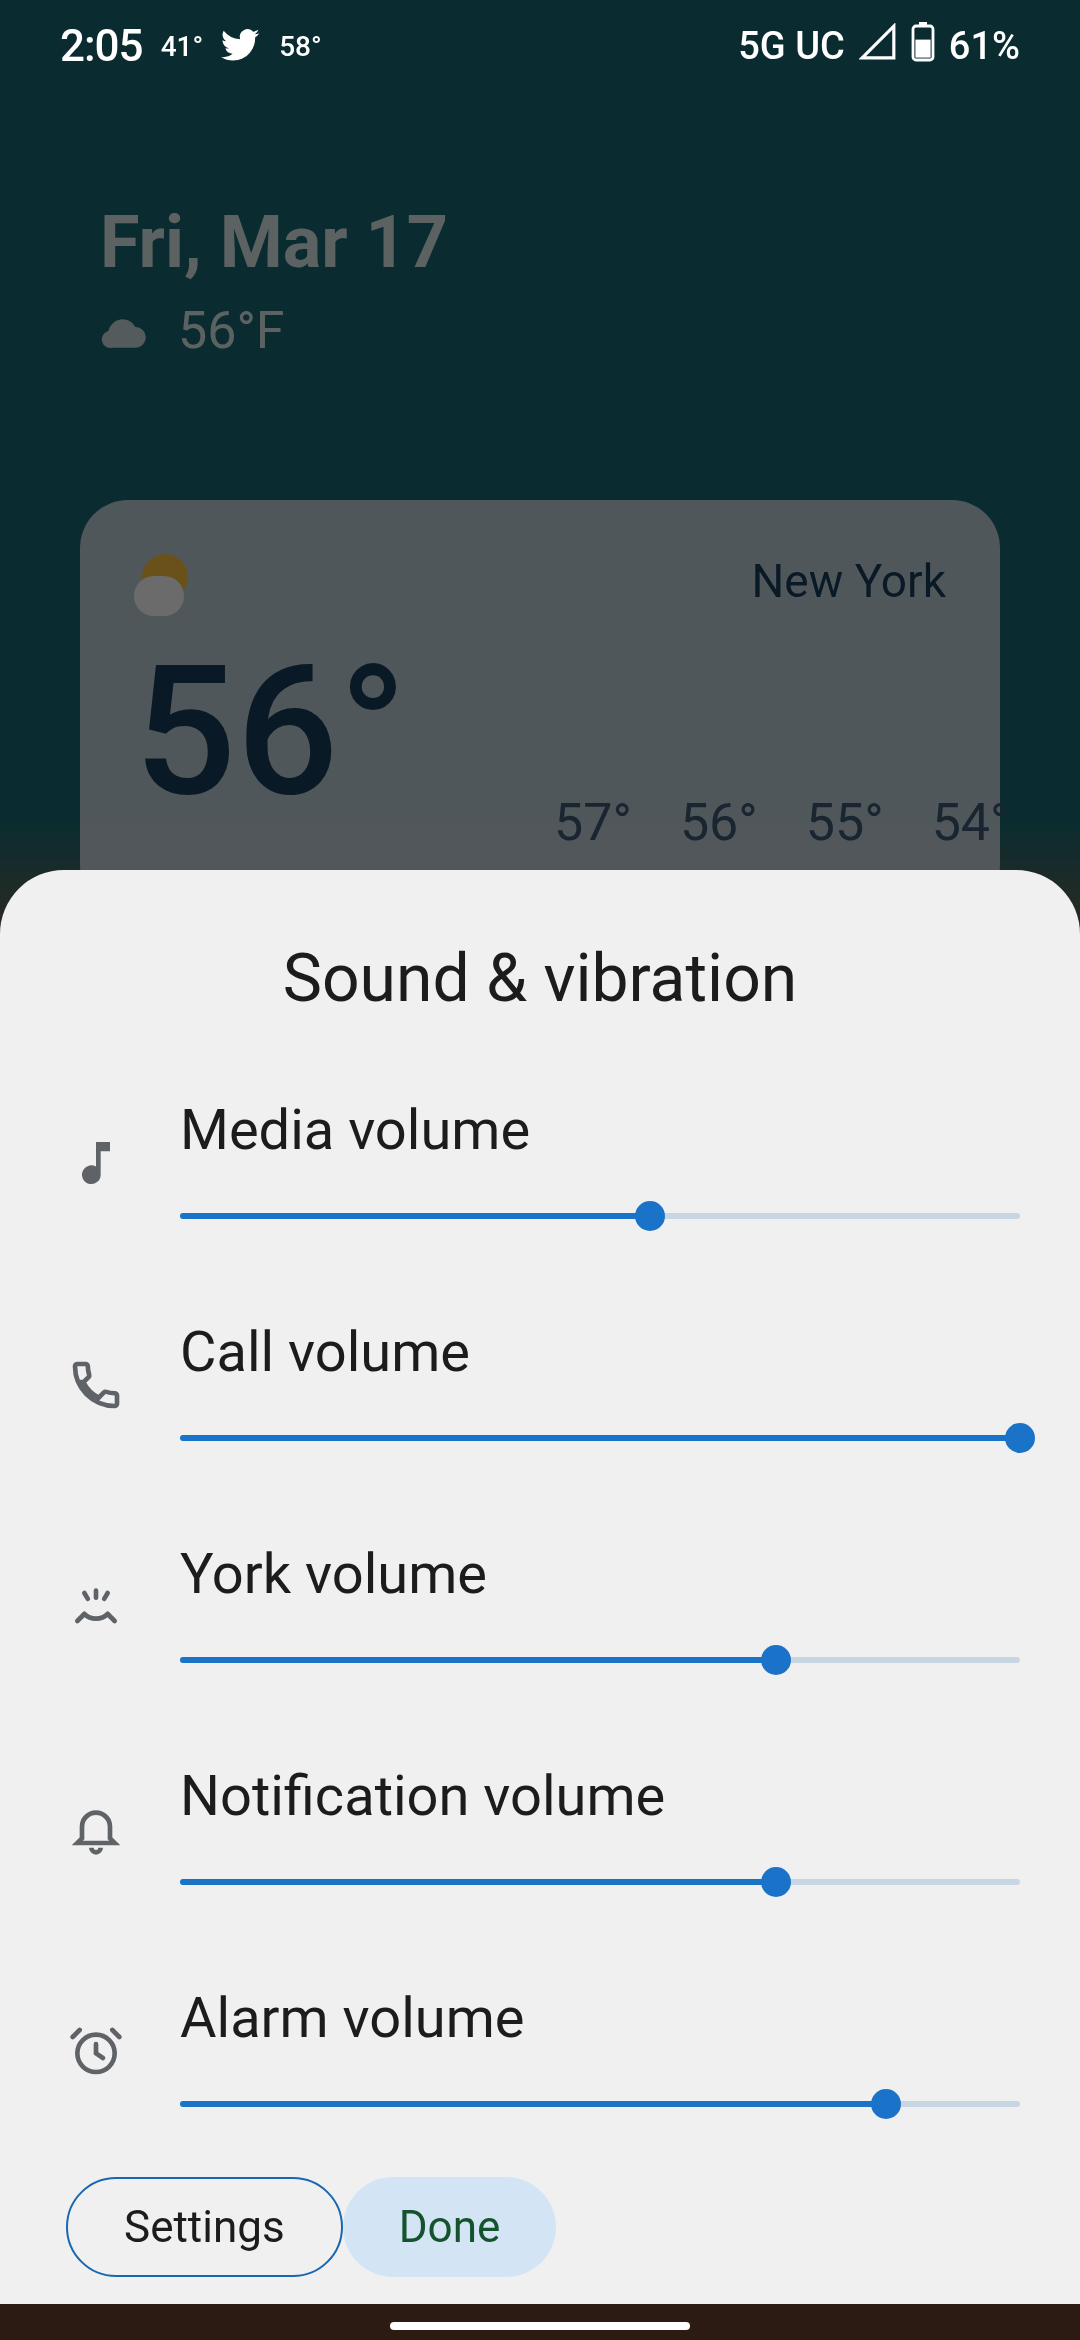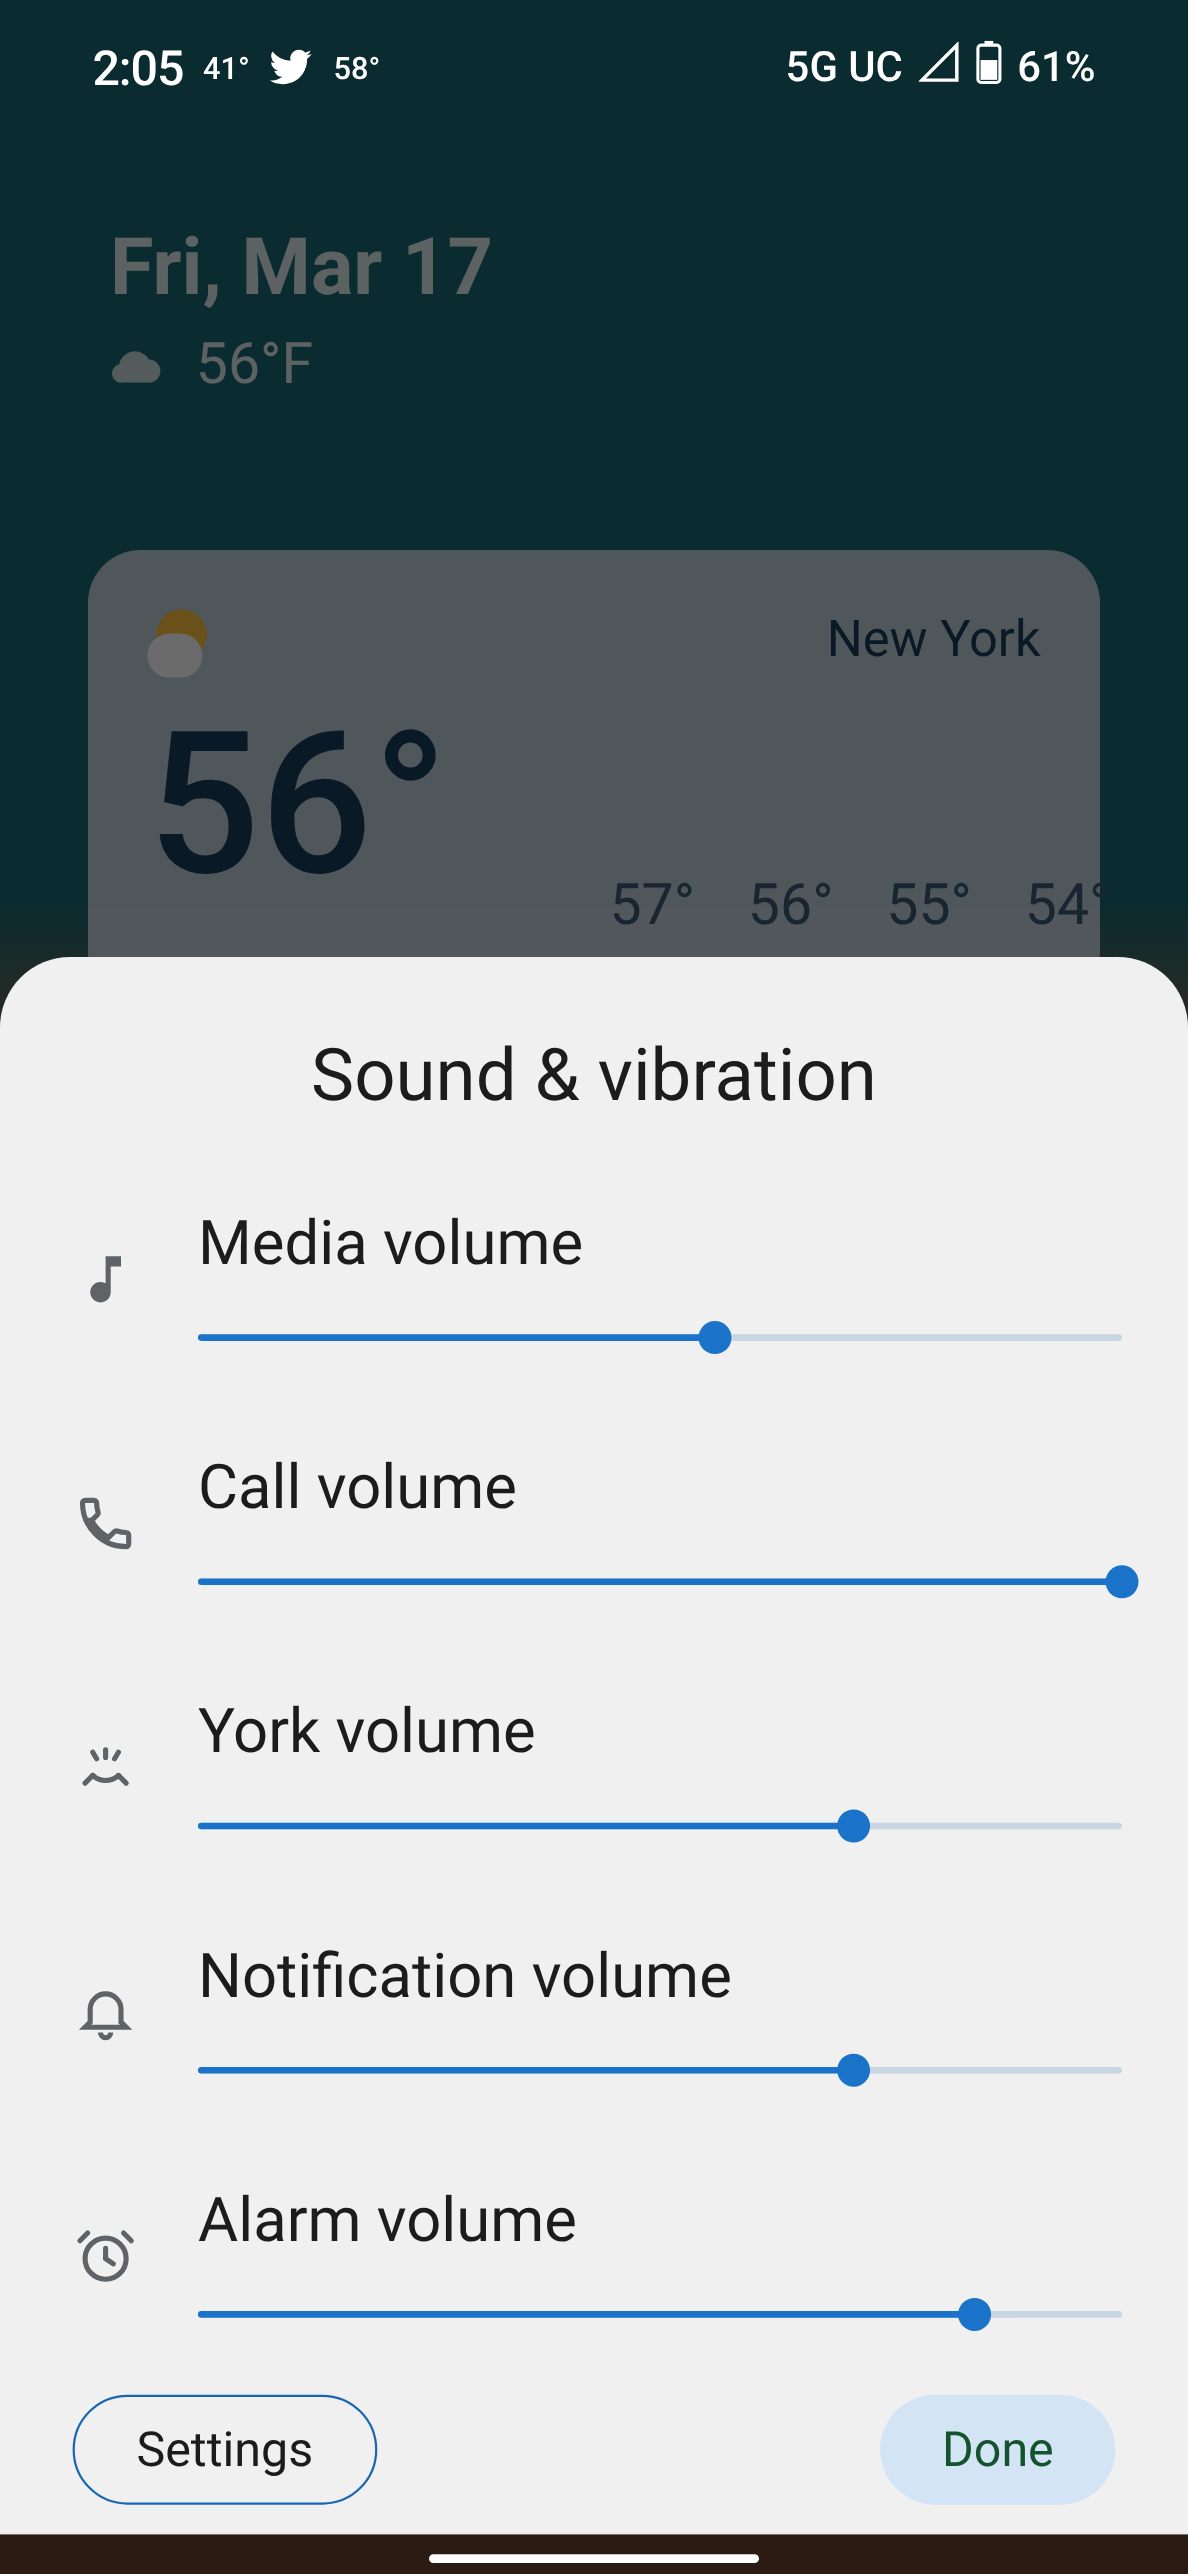--- a/index.html
+++ b/index.html
@@ -3,23 +3,23 @@
   <meta charset="utf-8">
   <style>
     * { margin:0; padding:0; box-sizing:border-box; -webkit-font-smoothing:antialiased; }
     body {
       width:1080px; height:2340px; overflow:hidden; position:relative;
       font-family:'Roboto','Segoe UI',Arial,sans-serif;
       background:linear-gradient(180deg,#1a6a72 0%,#1a6a72 35%,#b85d2f 45%,#8a4a28 55%,#4a2b18 100%);
     }
     
     .statusbar {
-      position:absolute; top:30px; left:0; right:0; height:64px;
+      position:absolute; top:14px; left:0; right:0; height:64px;
       display:flex; justify-content:space-between; align-items:center;
-      padding:0 84px; color:#fff; font-weight:500;
+      padding:0 60px; color:#fff; font-weight:500;
     }
     .status-left { display:flex; align-items:center; gap:18px; }
     .clock { font-size:44px; font-weight:500; letter-spacing:-1px; }
     .sb-weather { font-size:28px; }
     .sb-bird { display:inline-flex; }
     .status-right { display:flex; align-items:center; gap:14px; font-size:38px; }
 
     
     .home-content { position:absolute; inset:0; }
     .date-row { position:absolute; top:200px; left:100px; color:rgba(255,255,255,.85); font-size:72px; font-weight:700; }
@@ -57,21 +57,21 @@
     .vol-row { display:flex; align-items:center; gap:48px; margin-bottom:90px; }
     .vol-icon { width:72px; height:72px; display:flex; align-items:center; justify-content:center; color:#5f6368; flex-shrink:0; }
     .vol-icon svg { width:56px; height:56px; }
     .vol-body { flex:1; }
     .vol-label { font-size:56px; color:#1c1c1c; margin-bottom:38px; }
     .slider { position:relative; height:28px; }
     .track { position:absolute; top:12px; left:0; right:0; height:6px; background:#c8d5e2; border-radius:3px; }
     .fill { position:absolute; top:12px; left:0; height:6px; background:#1a73c8; border-radius:3px; }
     .thumb { position:absolute; top:0; width:30px; height:30px; background:#1a73c8; border-radius:50%; transform:translateX(-50%); }
 
-    .sheet-buttons { margin-top:auto; display:flex; justify-content:space-between; align-items:center; padding:0 6px 54px; }
+    .sheet-buttons { margin-top:auto; display:flex; align-items:center; padding:0 6px 54px; }
     .btn {
       height:100px; border-radius:50px; display:flex; align-items:center; justify-content:center;
       font-size:44px; padding:0 56px;
     }
     .btn-settings { border:2.5px solid #1967b1; color:#1c1c1c; background:transparent; }
     .btn-done { background:#d3e5f5; color:#14532d; }
 
     
     .navbar { position:absolute; bottom:0; left:0; right:0; height:36px; background:#2b1b12; }
     .nav-handle { position:absolute; bottom:10px; left:50%; transform:translateX(-50%);

